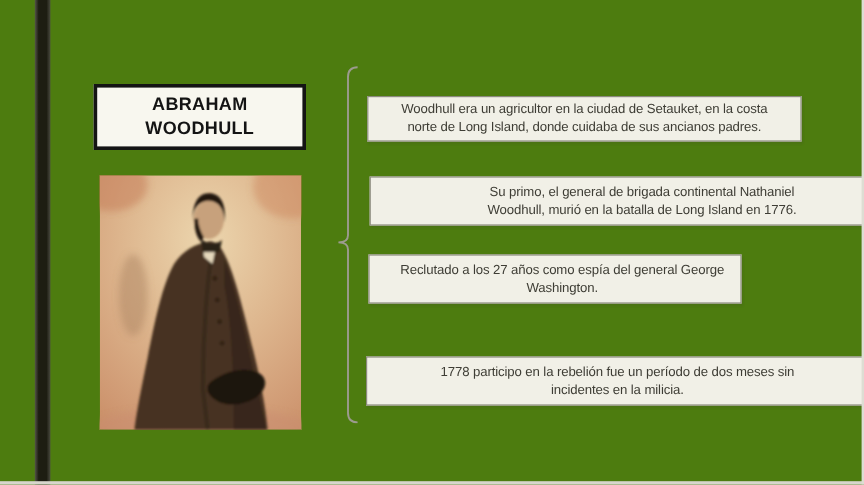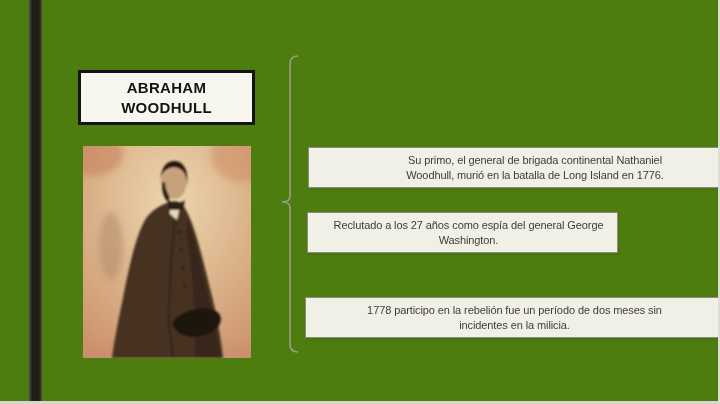--- a/index.html
+++ b/index.html
@@ -95,20 +95,24 @@
         <ellipse cx="97" cy="176" rx="6" ry="4" fill="#c7a17b" opacity="0.9"></ellipse>
         <path d="M93,172 C104,163 122,159 133,165 C141,170 139,180 129,186 C115,194 99,192 92,183 C89,179 89,175 93,172 Z" fill="#1c140d"></path>
       </g>
     </svg>
   </div>
 
   <svg class="brace" viewBox="0 0 22 298">
     <path d="M20,1 Q12,1 12,9 L12,141 Q12,147 4,147 Q12,147 12,153 L12,289 Q12,297 20,297" fill="none" stroke="#9c9b8f" stroke-width="1.6"></path>
   </svg>
 
+  <div class="fact-box fact-1">
+    <div class="fact-text">Woodhull era un agricultor en la ciudad de Setauket, en la costa
+norte de Long Island, donde cuidaba de sus ancianos padres.</div>
+  </div>
   <div class="fact-box fact-2">
     <div class="fact-text">Su primo, el general de brigada continental Nathaniel
 Woodhull, murió en la batalla de Long Island en 1776.</div>
   </div>
   <div class="fact-box fact-3">
     <div class="fact-text">Reclutado a los 27 años como espía del general George
 Washington.</div>
   </div>
   <div class="fact-box fact-4">
     <div class="fact-text">1778 participo en la rebelión fue un período de dos meses sin

